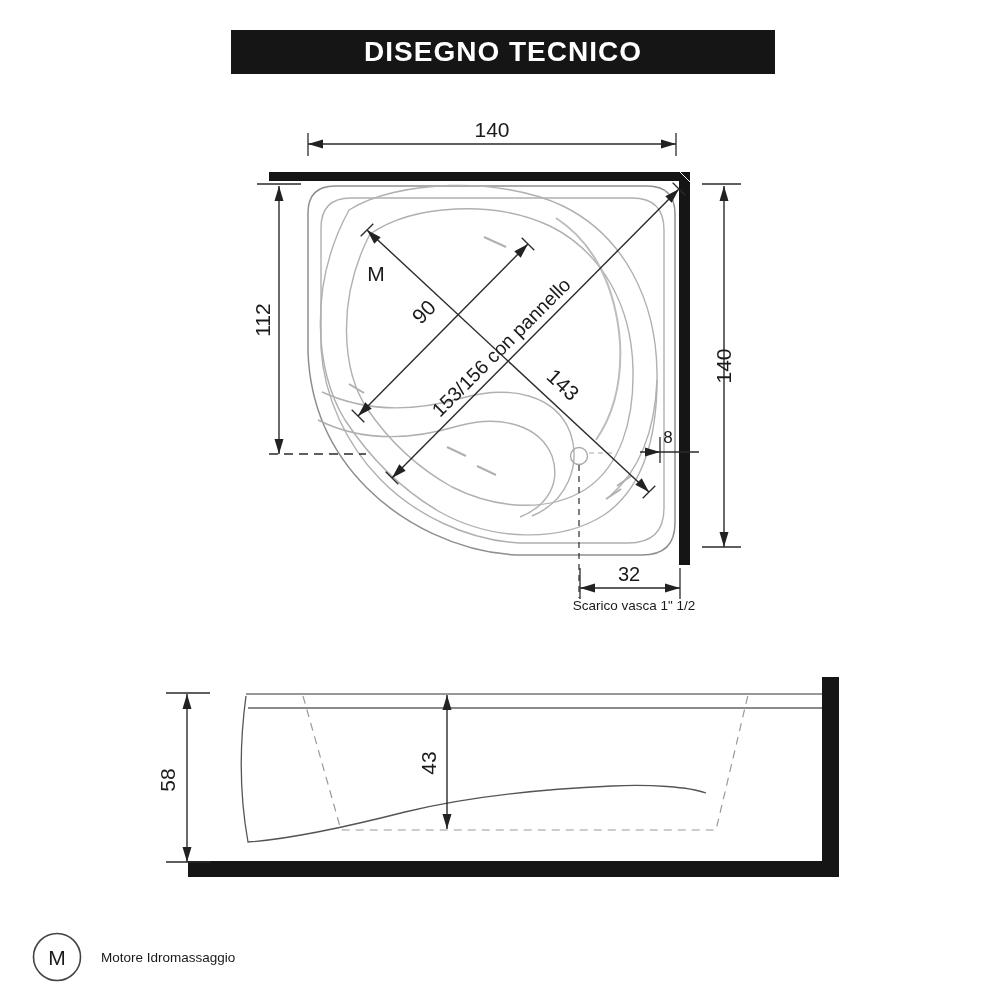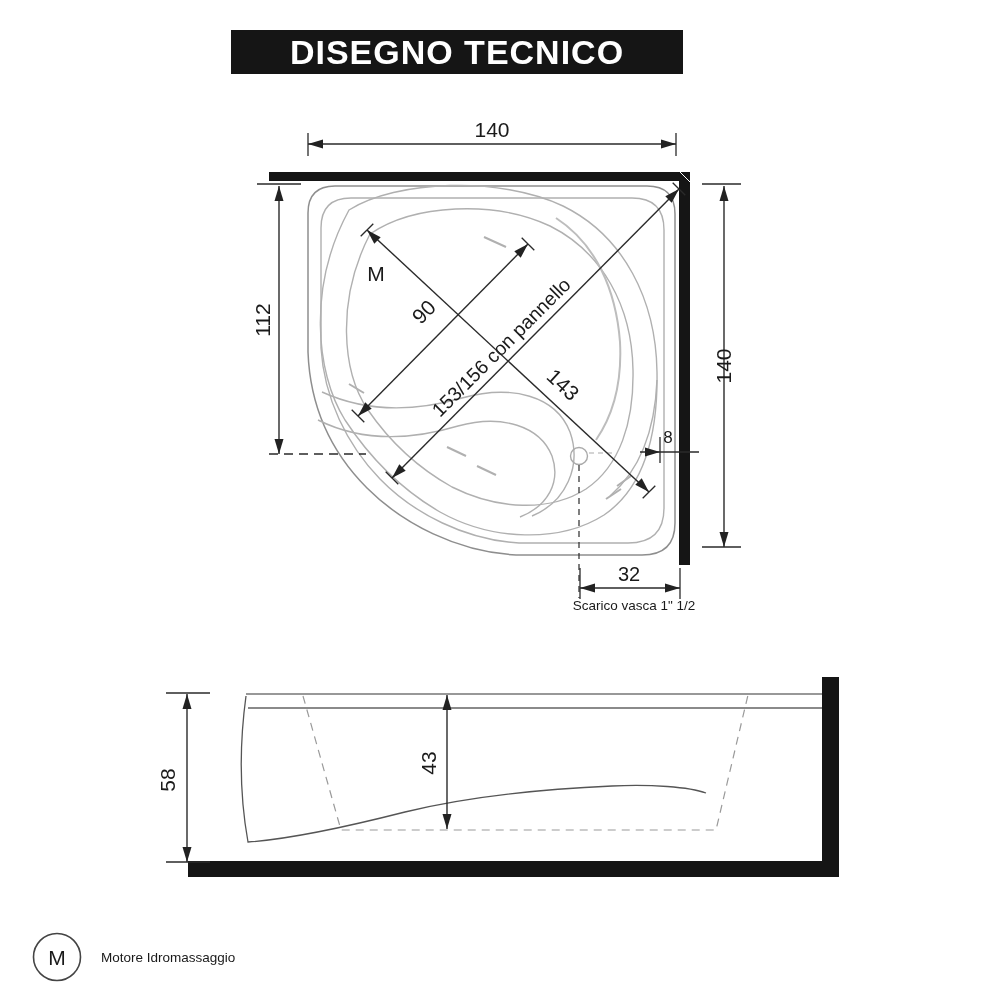--- a/index.html
+++ b/index.html
@@ -1,20 +1,20 @@
 <!DOCTYPE html>
 <html><head>
 <meta charset="utf-8">
 <style>
   html,body{margin:0;padding:0;background:#ffffff;}
   .stage{position:relative;width:1000px;height:1000px;background:#fff;overflow:hidden;
          font-family:"Liberation Sans",sans-serif;}
-  .header-bar{position:absolute;left:231px;top:30px;width:452px;height:44px;
+  .header-bar{position:absolute;left:231px;top:30px;width:544px;height:44px;
       background:#151515;color:#fff;display:flex;align-items:center;justify-content:center;
-      font-size:34px;font-weight:bold;letter-spacing:1px;}
+      font-size:28px;font-weight:bold;letter-spacing:1px;}
   svg{position:absolute;left:0;top:0;}
   text{font-family:"Liberation Sans",sans-serif;fill:#1a1a1a;}
   .dim-line{stroke:#2a2a2a;stroke-width:1.4;fill:none;}
   .dim-tick{stroke:#2a2a2a;stroke-width:1.3;fill:none;}
   .dim-arrow{fill:#222;stroke:none;}
   .curve{stroke:#b0b0b0;stroke-width:1.4;fill:none;}
   .curve-light{stroke:#bdbdbd;stroke-width:2;fill:none;}
   .outline{stroke:#8e8e8e;stroke-width:1.5;fill:none;}
   .jet{stroke:#b0b0b0;stroke-width:2;fill:none;}
   .wall{fill:#151515;stroke:none;}

